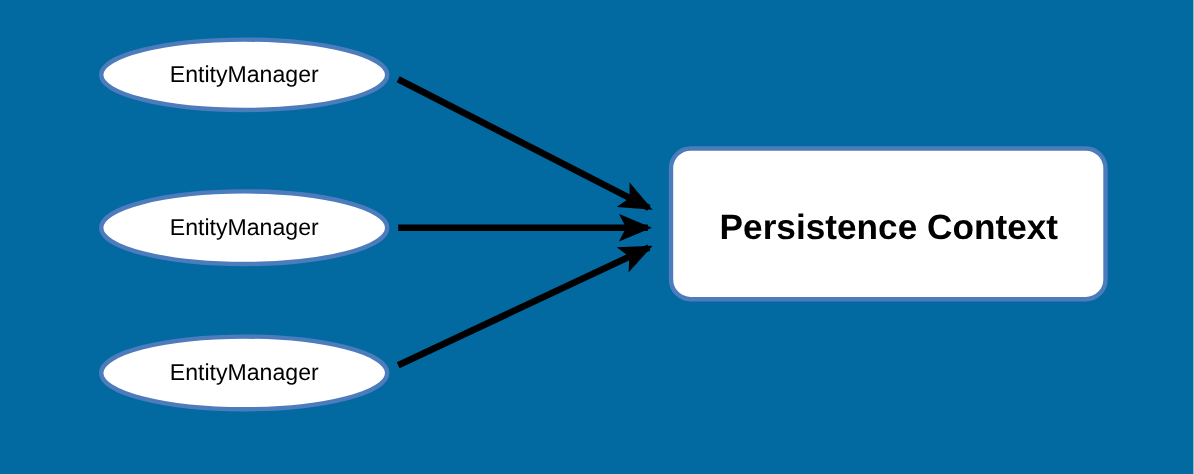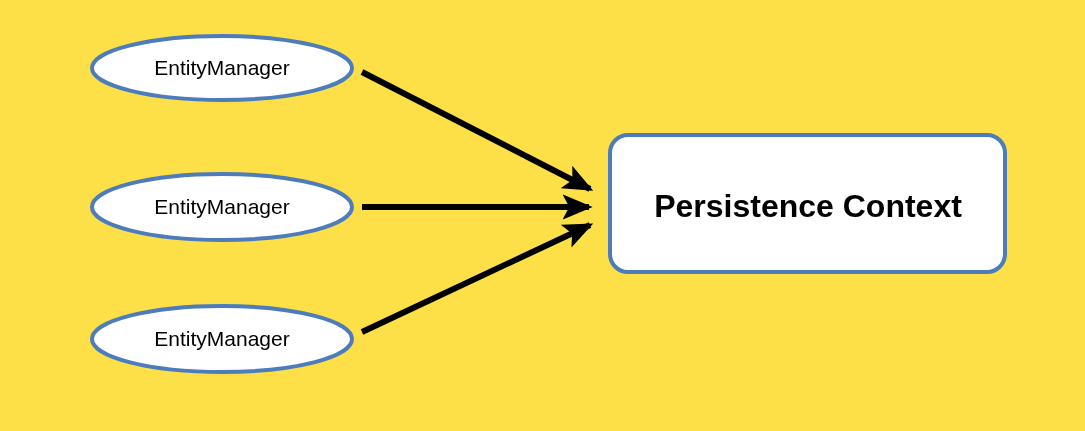--- a/index.html
+++ b/index.html
@@ -8,21 +8,21 @@
     padding: 0;
     background: #ffffff;
   }
   body {
     font-family: "Liberation Sans", sans-serif;
   }
   #canvas {
     position: relative;
     width: 1085px;
     height: 431px;
-    background: #fde047;
+    background: #0369a1;
     overflow: hidden;
   }
   #diagram-svg {
     position: absolute;
     top: 0;
     left: 0;
     width: 1085px;
     height: 431px;
     display: block;
   }

